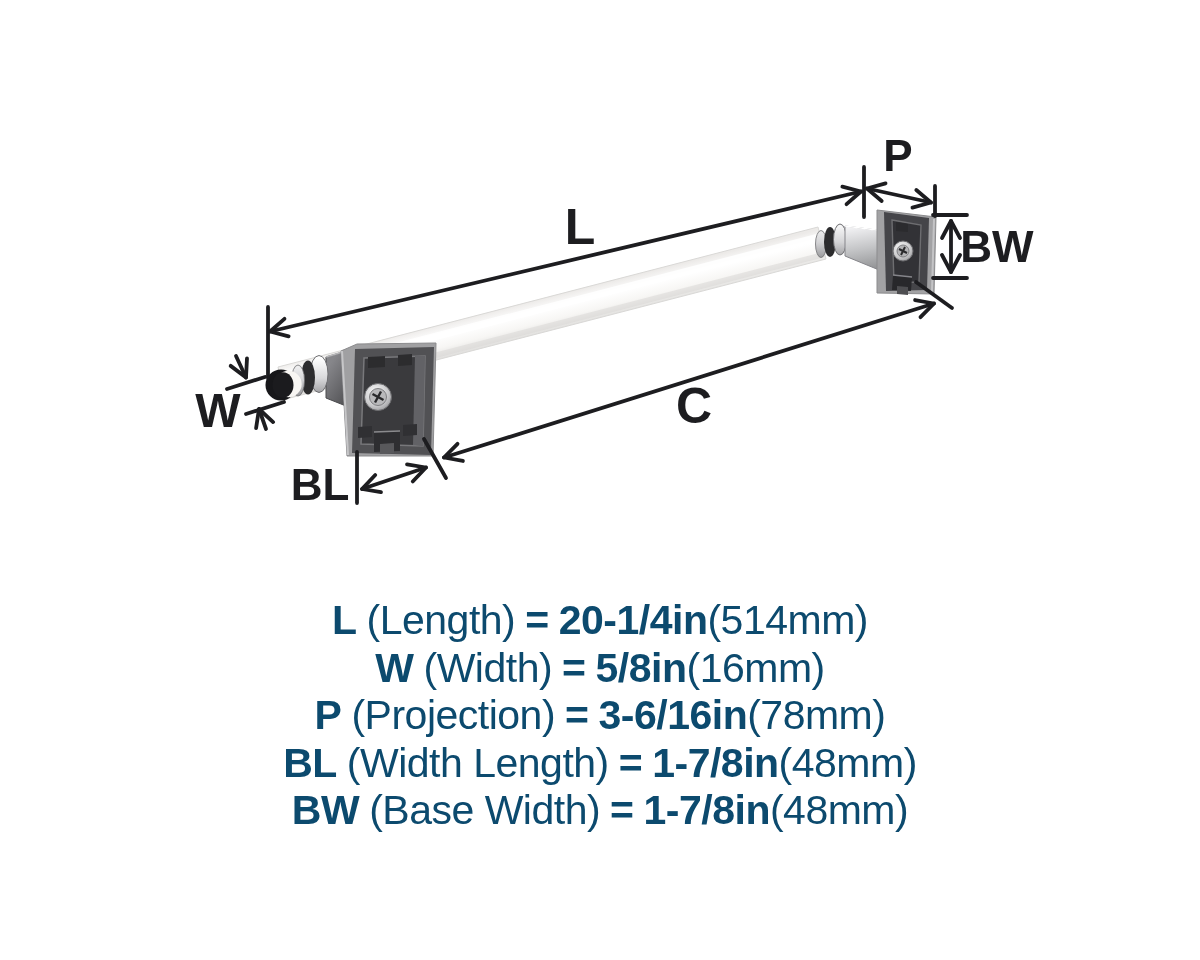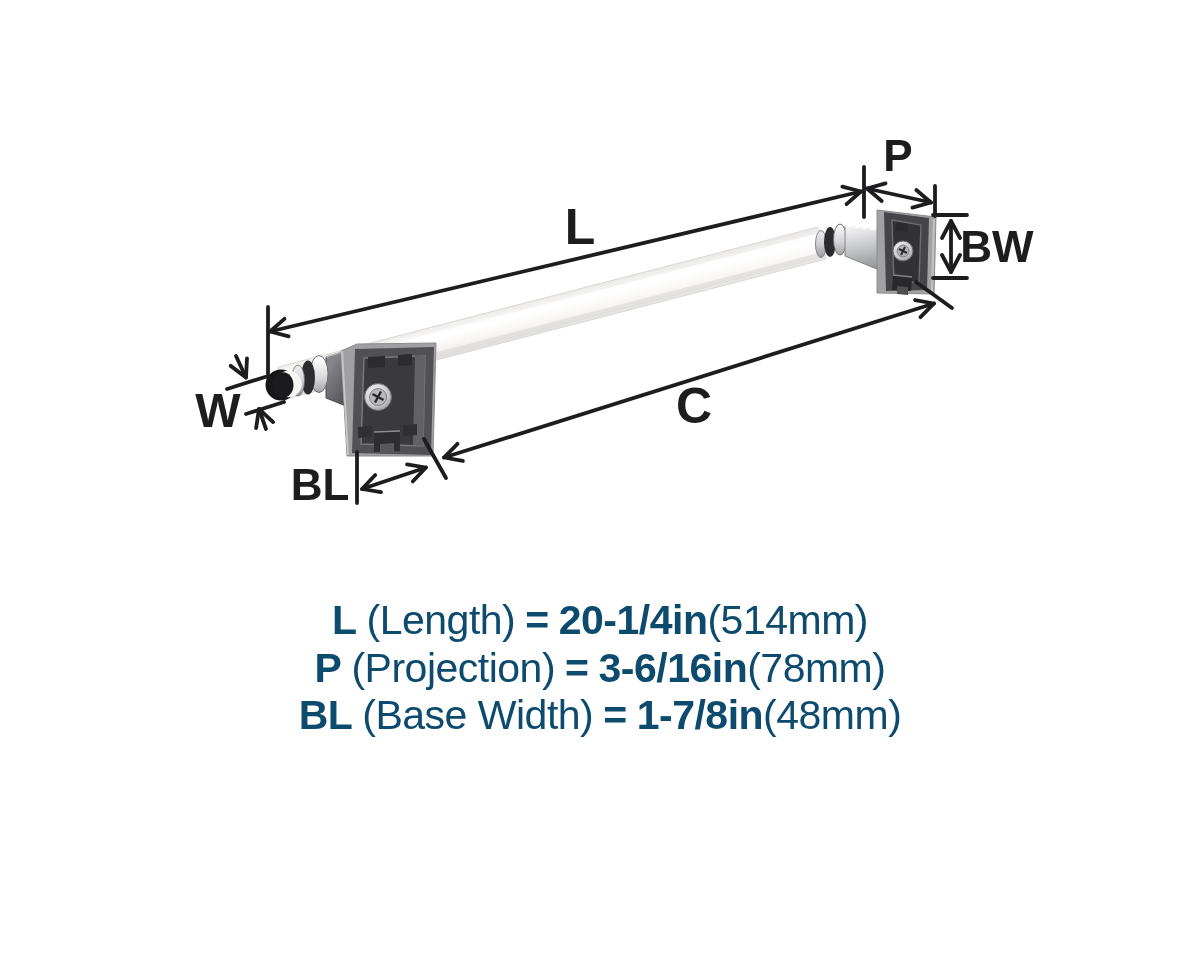--- a/index.html
+++ b/index.html
@@ -168,19 +168,25 @@
     <text class="dim-label" x="320" y="500" font-size="44" text-anchor="middle">BL</text>
     <text class="dim-label" x="218" y="427" font-size="48" text-anchor="middle">W</text>
   </g>
 </svg>
 
 <div class="specs">
   <div class="spec-row">
     <span class="b letter">L</span><span class="r name">(Length)</span><span class="b eq">=</span><span class="b value">20-1/4in</span><span class="r metric">(514mm)</span>
   </div>
   <div class="spec-row">
+    <span class="b letter">W</span><span class="r name">(Width)</span><span class="b eq">=</span><span class="b value">5/8in</span><span class="r metric">(16mm)</span>
+  </div>
+  <div class="spec-row">
     <span class="b letter">P</span><span class="r name">(Projection)</span><span class="b eq">=</span><span class="b value">3-6/16in</span><span class="r metric">(78mm)</span>
   </div>
   <div class="spec-row">
-    <span class="b letter">BL</span><span class="r name">(Base Width)</span><span class="b eq">=</span><span class="b value">1-7/8in</span><span class="r metric">(48mm)</span>
+    <span class="b letter">BL</span><span class="r name">(Width Length)</span><span class="b eq">=</span><span class="b value">1-7/8in</span><span class="r metric">(48mm)</span>
+  </div>
+  <div class="spec-row">
+    <span class="b letter">BW</span><span class="r name">(Base Width)</span><span class="b eq">=</span><span class="b value">1-7/8in</span><span class="r metric">(48mm)</span>
   </div>
 </div>
 </div>
 
 </body></html>

